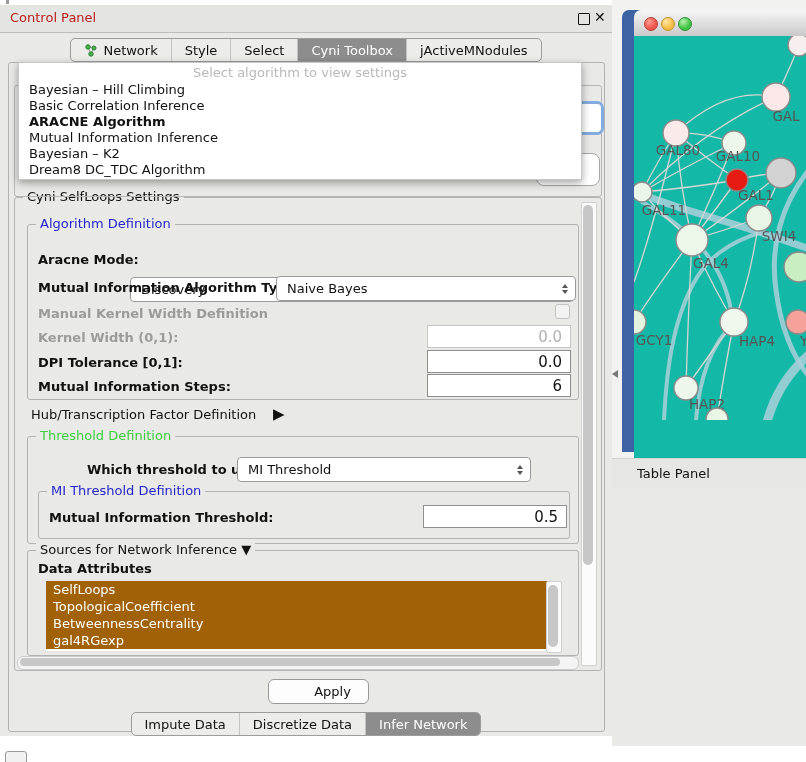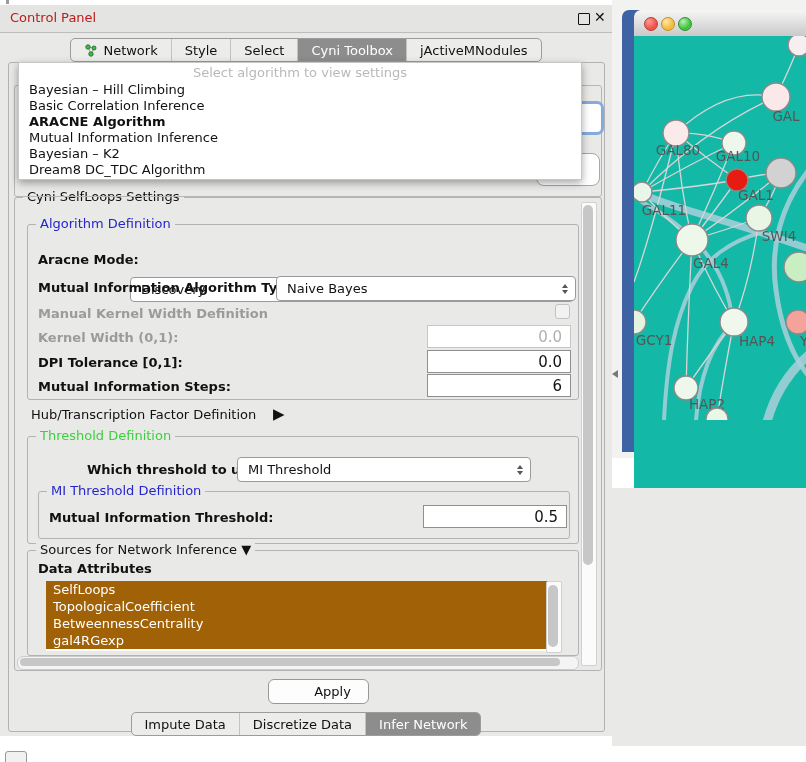--- a/index.html
+++ b/index.html
@@ -307,18 +307,21 @@
         <text x="123" y="310" text-anchor="middle" font-size="13.5" fill="#555555">HAP4</text>
         <circle cx="164" cy="286" r="12" fill="#f5a29a" stroke="#8a8a8a" stroke-width="1.4"></circle>
         <text x="170" y="310" text-anchor="middle" font-size="13.5" fill="#555555">Y</text>
         <circle cx="52" cy="352" r="12" fill="#eef7ec" stroke="#8a8a8a" stroke-width="1.4"></circle>
         <text x="73" y="373" text-anchor="middle" font-size="13.5" fill="#555555">HAP2</text>
         <circle cx="83" cy="383" r="11" fill="#eaf6e6" stroke="#8a8a8a" stroke-width="1.4"></circle>
       </svg>
   </div>
   <div class="abs" id="splitter-mark"></div>
 
+  <div class="abs" id="tp-bar">
+    <span class="abs" id="tp-title">Table Panel</span>
+  </div>
   <div class="abs" id="tp-body">
     
   </div>
 
   <div class="abs" id="bl-square"></div>
 </div>
 
 </body></html>

